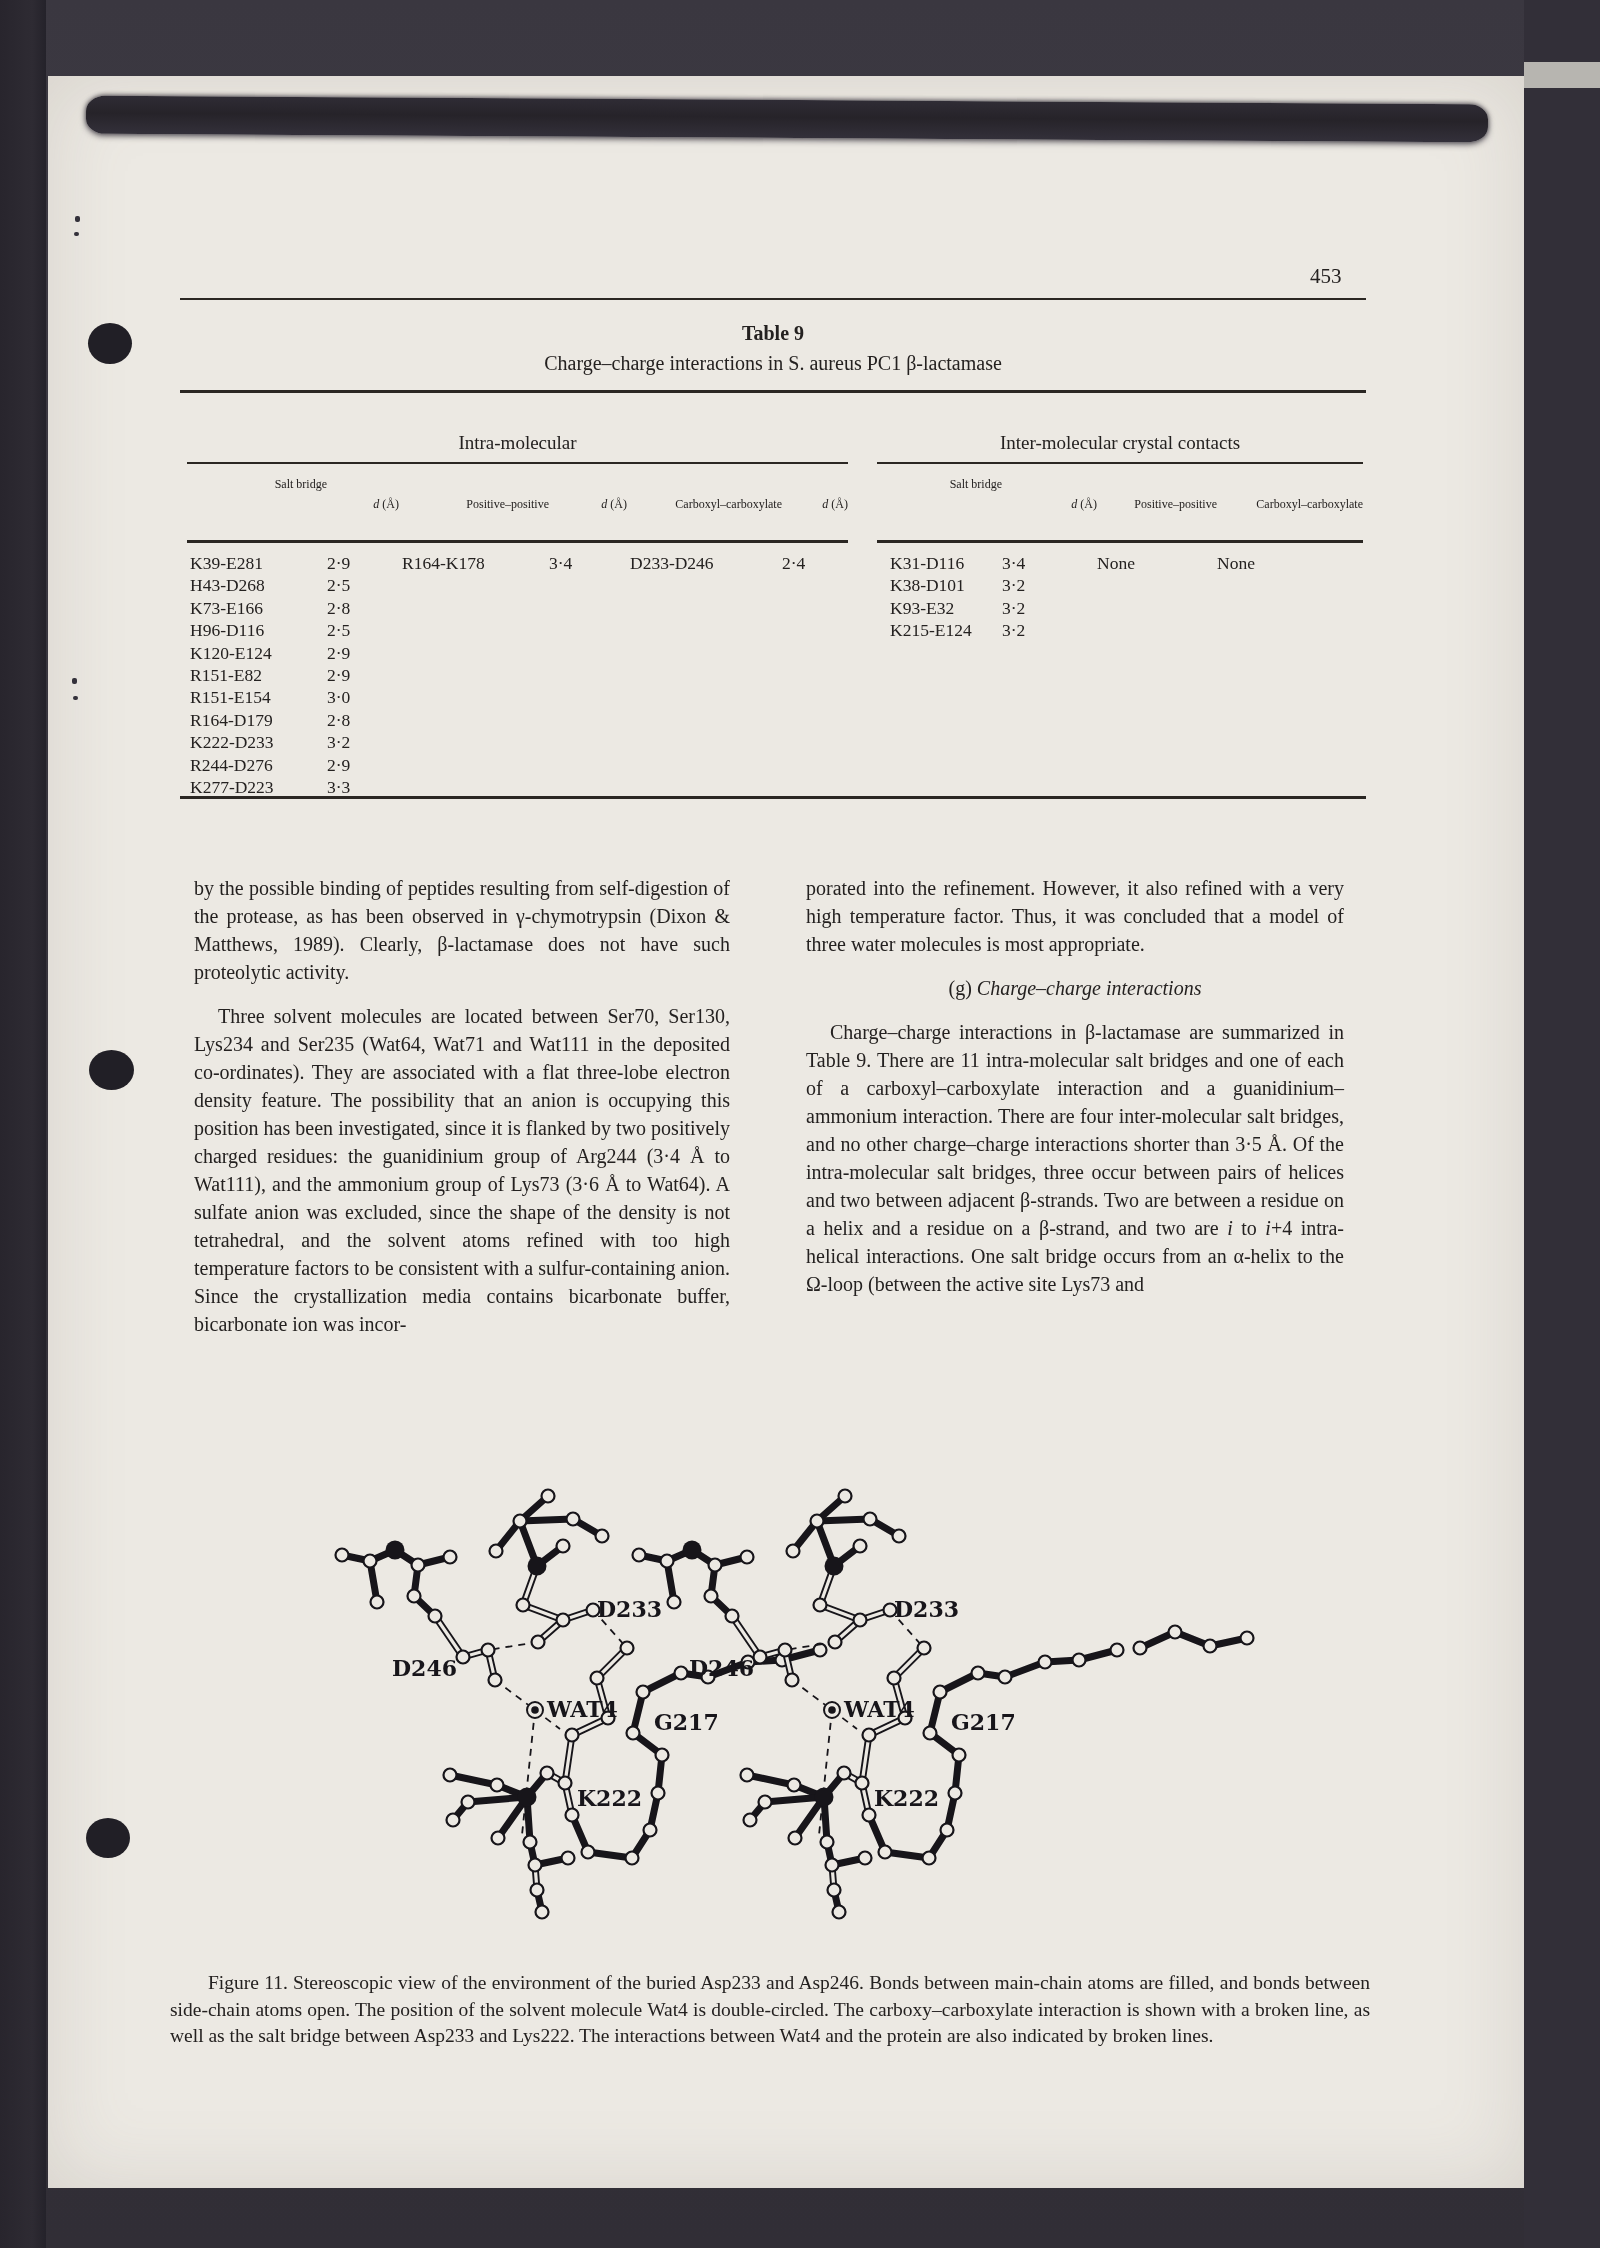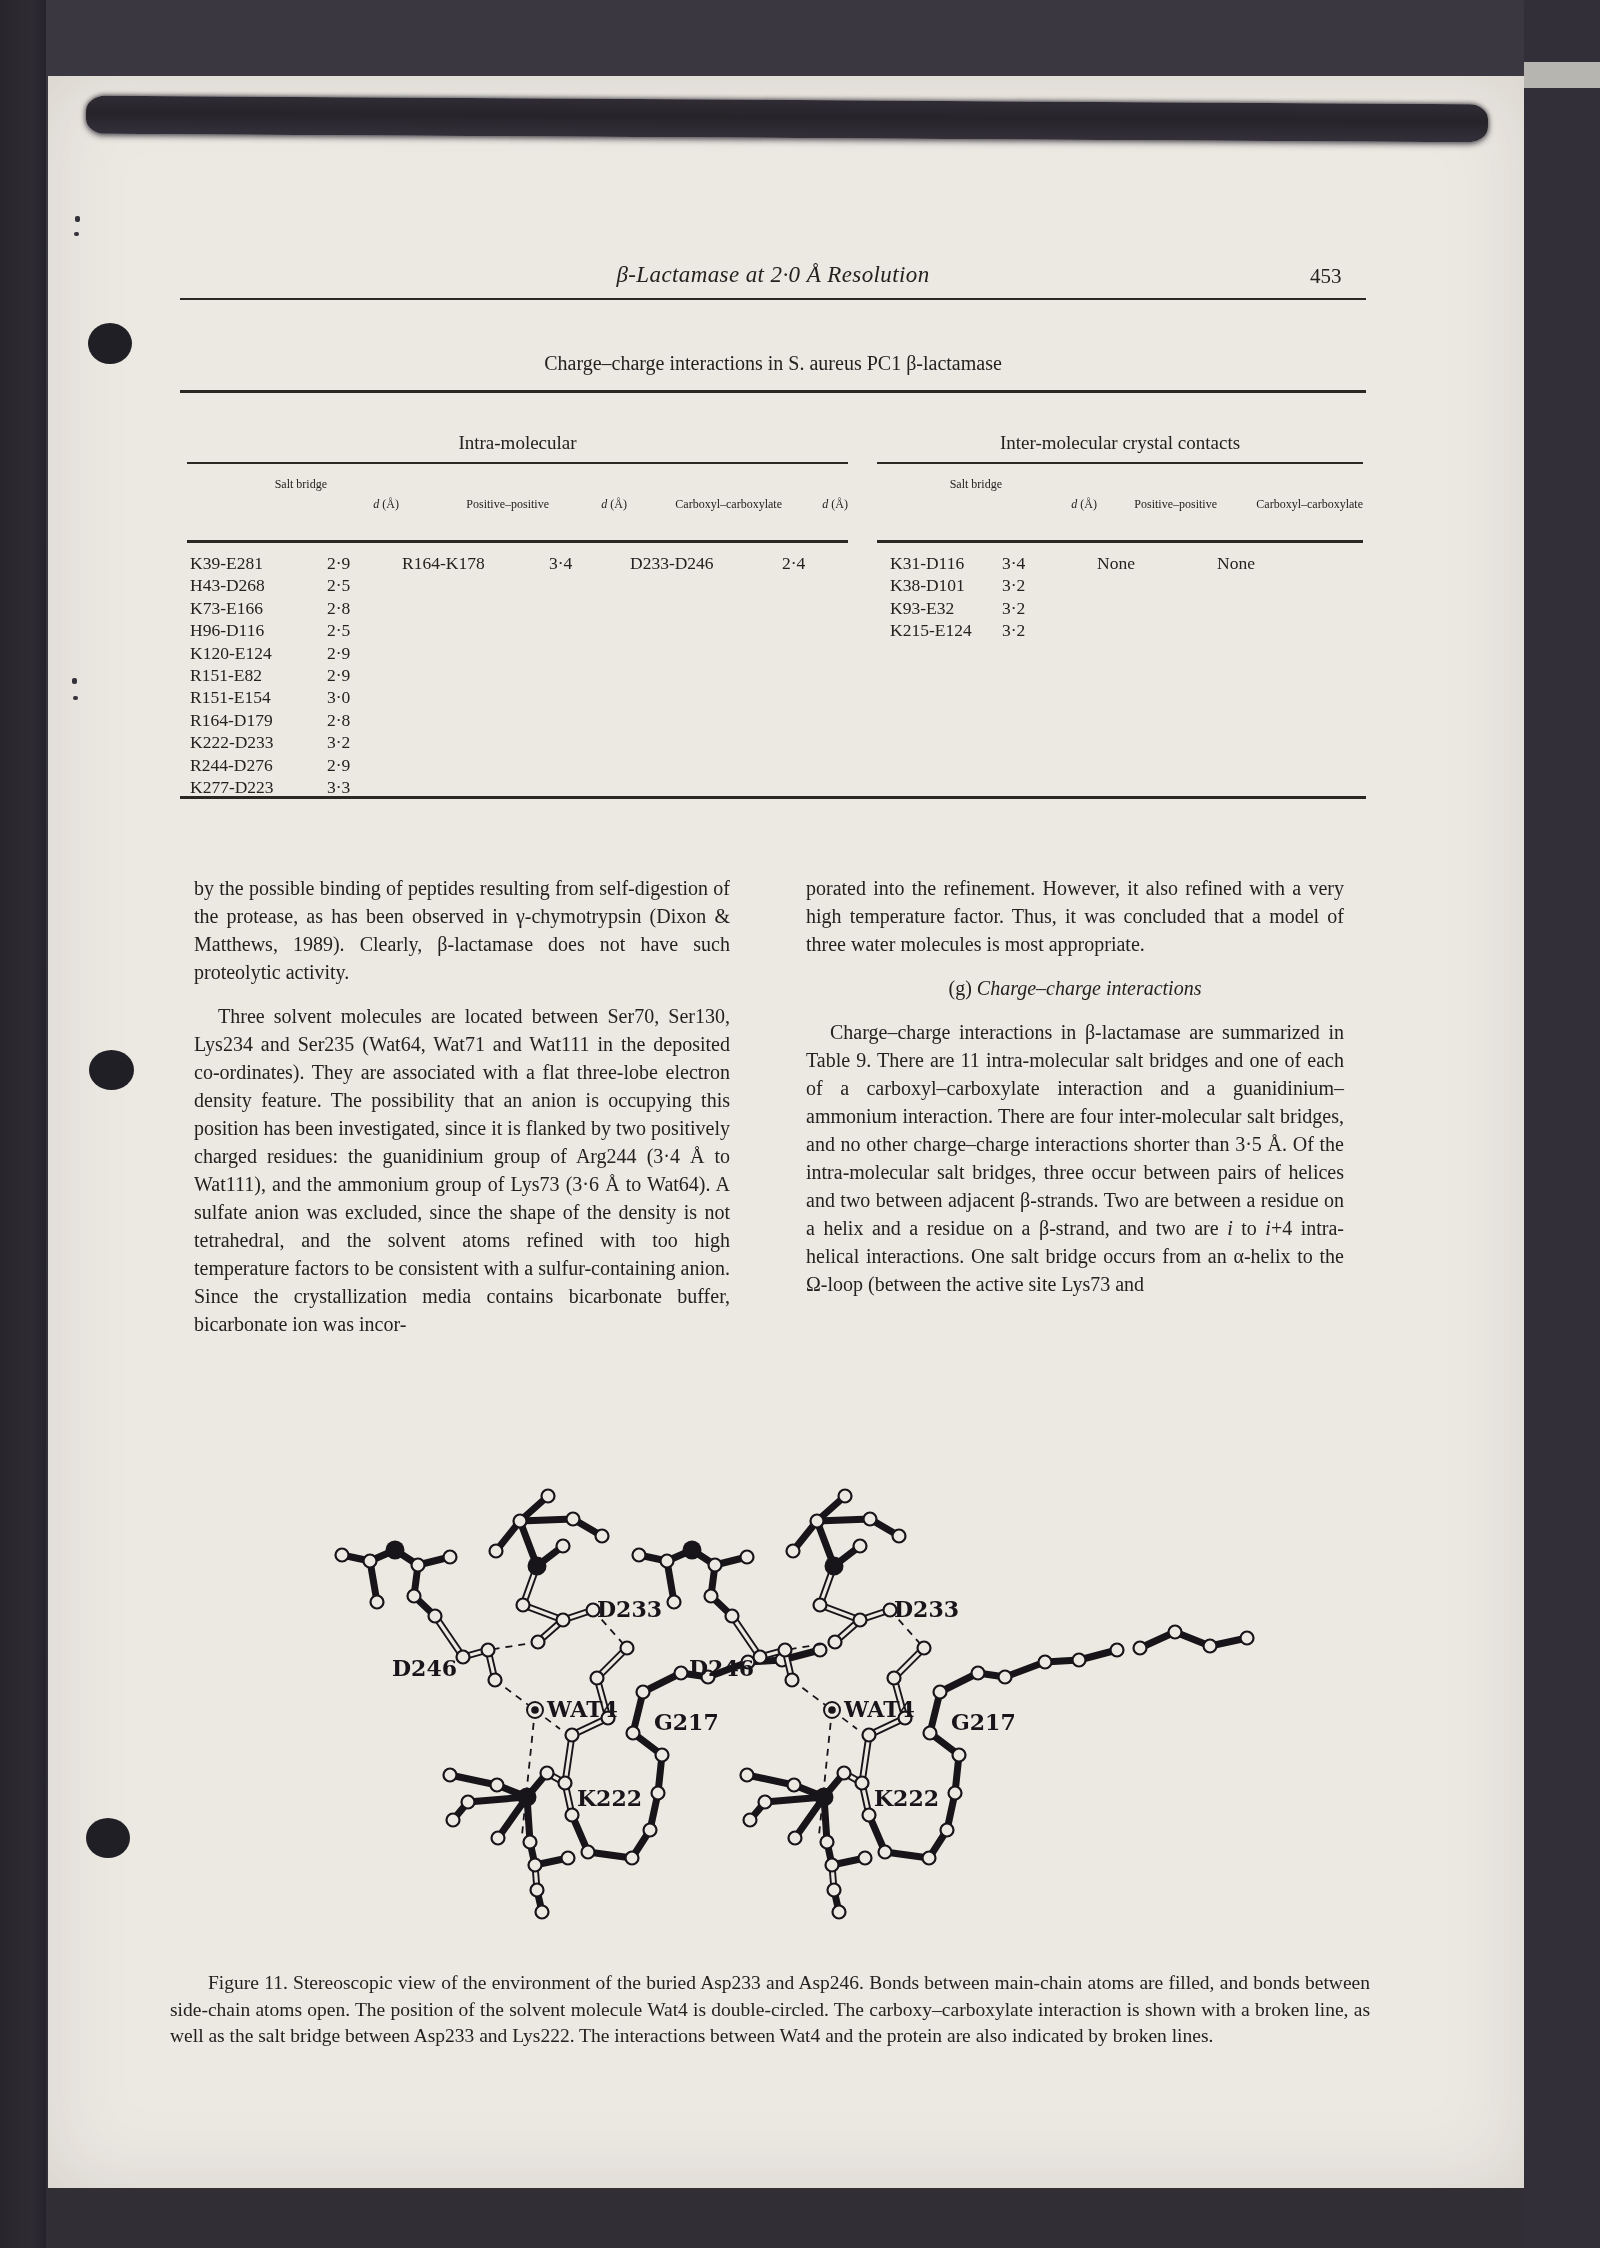--- a/index.html
+++ b/index.html
@@ -83,24 +83,24 @@
 
   <div class="smear"></div>
   <div class="tick" style="left:27px;top:140px;"></div>
   <div class="tick" style="left:26px;top:156px;height:4px;"></div>
   <div class="tick" style="left:24px;top:602px;"></div>
   <div class="tick" style="left:25px;top:620px;height:4px;"></div>
   <div class="hole h1"></div>
   <div class="hole h2"></div>
   <div class="hole h3"></div>
 
-  <div class="runhead">β-Lactamase at 2·0 Å Resolution</div>
   <div class="pagenum">453</div>
   <div class="rule r-head"></div>
 
+  <div class="tbl-label">Table 9</div>
   <div class="tbl-caption"><span class="it">Charge–charge interactions in </span><span>S. aureus </span><span class="it">PC1 β-lactamase</span></div>
 
   <div class="rule r-top"></div>
   <div class="ghead gl">Intra-molecular</div>
   <div class="ghead gr">Inter-molecular crystal contacts</div>
   <div class="rule r-gl"></div>
   <div class="rule r-gr"></div>
 
   <div class="colhead-l grid-l">
     <div class="ch left">

